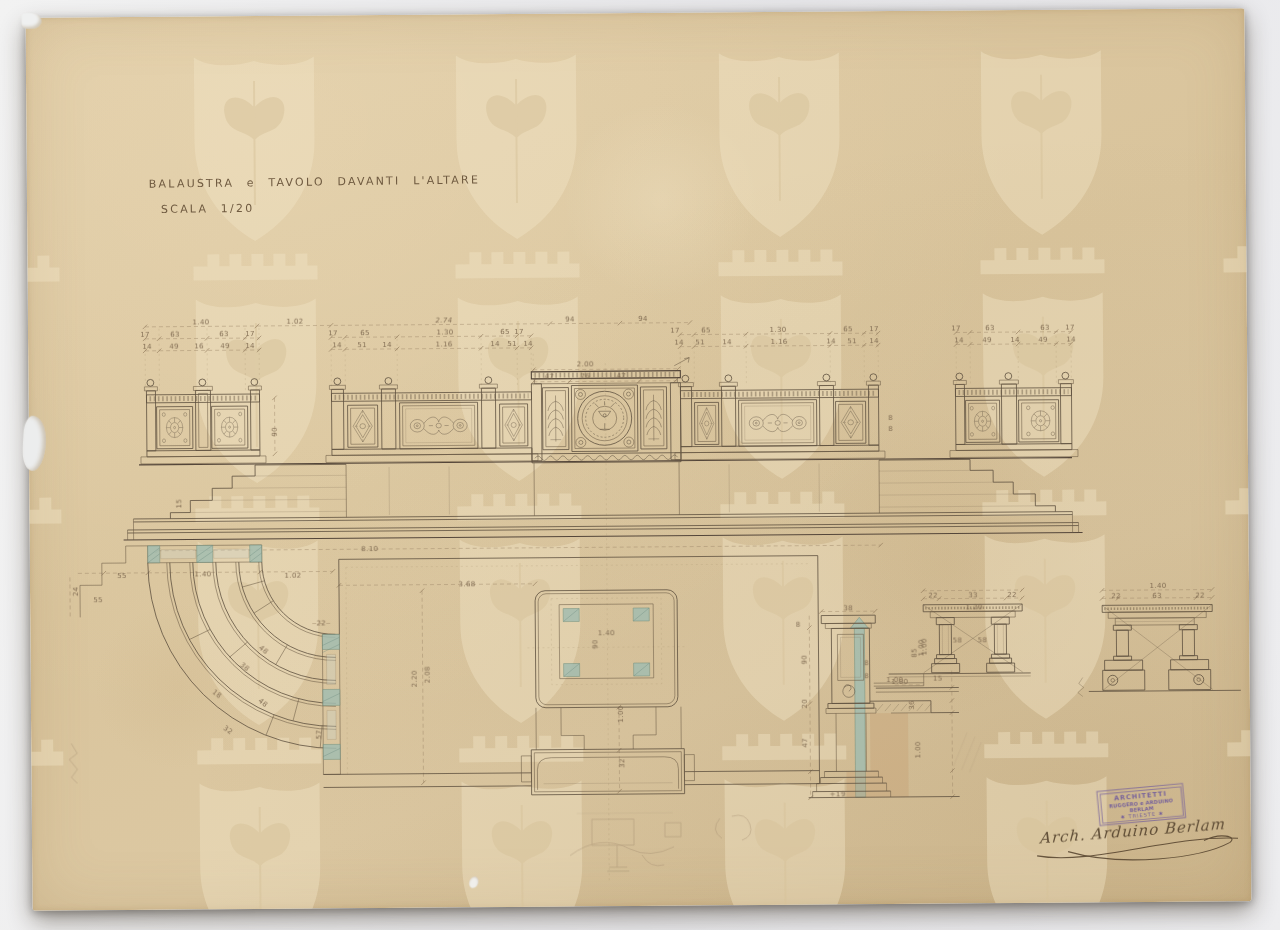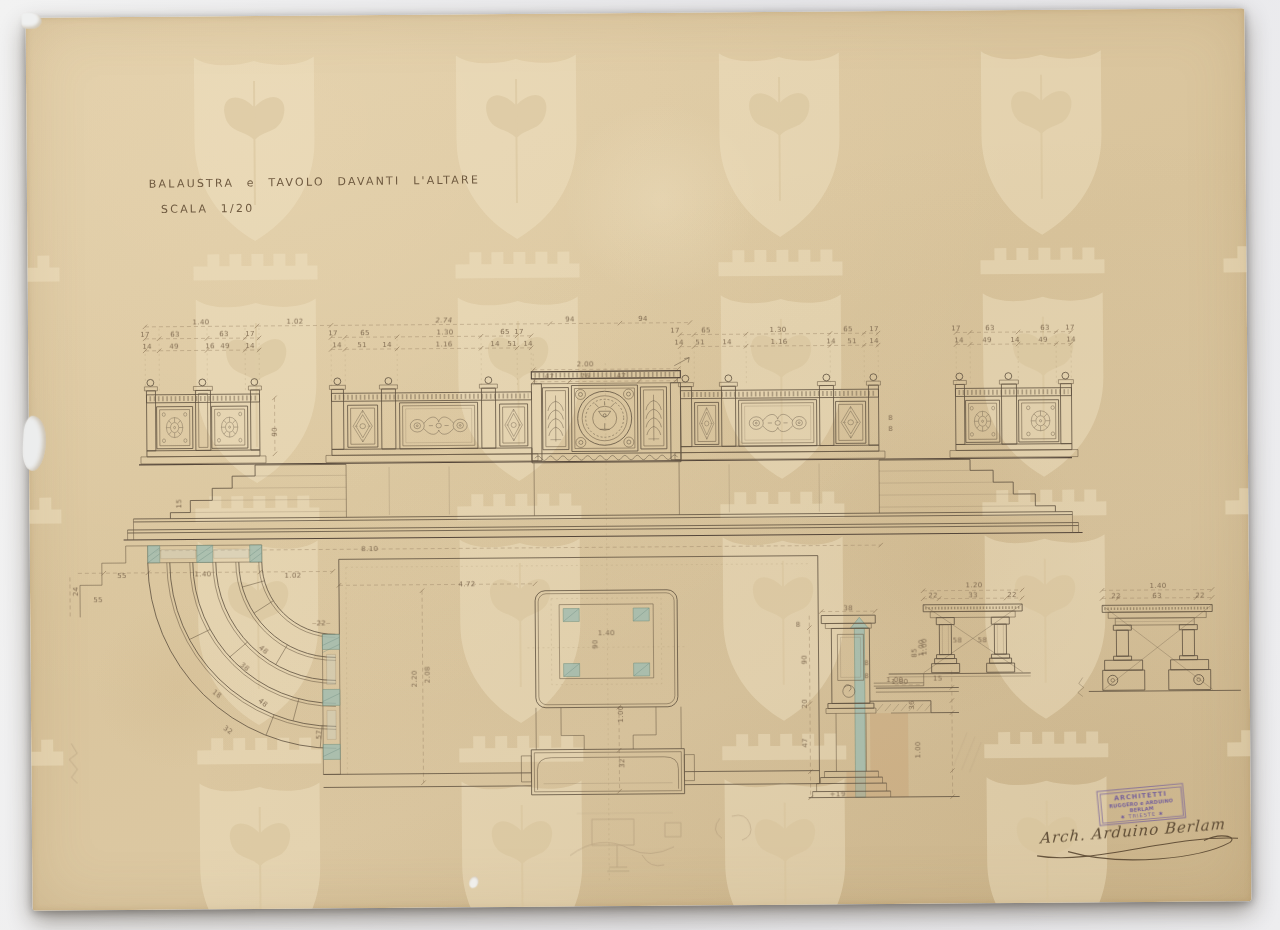--- a/index.html
+++ b/index.html
@@ -495,21 +495,21 @@
         <span class="dim-label" style="left: 678px; top: 318px; transform: translate(-50%, -50%);">65</span>
         <span class="dim-label" style="left: 750px; top: 318px; transform: translate(-50%, -50%);">1.30</span>
         <span class="dim-label" style="left: 820px; top: 318px; transform: translate(-50%, -50%);">65</span>
         <span class="dim-label" style="left: 846px; top: 318px; transform: translate(-50%, -50%);">17</span>
         <span class="dim-label" style="left: 928px; top: 318px; transform: translate(-50%, -50%);">17</span>
         <span class="dim-label" style="left: 962px; top: 318px; transform: translate(-50%, -50%);">63</span>
         <span class="dim-label" style="left: 1017px; top: 318px; transform: translate(-50%, -50%);">63</span>
         <span class="dim-label" style="left: 1042px; top: 318px; transform: translate(-50%, -50%);">17</span>
         <span class="dim-label" style="left: 119px; top: 330px; transform: translate(-50%, -50%);">14</span>
         <span class="dim-label" style="left: 146px; top: 330px; transform: translate(-50%, -50%);">49</span>
-        <span class="dim-label" style="left: 182px; top: 330px; transform: translate(-50%, -50%);">16</span>
+        <span class="dim-label" style="left: 171px; top: 330px; transform: translate(-50%, -50%);">16</span>
         <span class="dim-label" style="left: 197px; top: 330px; transform: translate(-50%, -50%);">49</span>
         <span class="dim-label" style="left: 222px; top: 330px; transform: translate(-50%, -50%);">14</span>
         <span class="dim-label" style="left: 309px; top: 330px; transform: translate(-50%, -50%);">14</span>
         <span class="dim-label" style="left: 334px; top: 330px; transform: translate(-50%, -50%);">51</span>
         <span class="dim-label" style="left: 359px; top: 330px; transform: translate(-50%, -50%);">14</span>
         <span class="dim-label" style="left: 416px; top: 330px; transform: translate(-50%, -50%);">1.16</span>
         <span class="dim-label" style="left: 467px; top: 330px; transform: translate(-50%, -50%);">14</span>
         <span class="dim-label" style="left: 484px; top: 330px; transform: translate(-50%, -50%);">51</span>
         <span class="dim-label" style="left: 500px; top: 330px; transform: translate(-50%, -50%);">14</span>
         <span class="dim-label" style="left: 651px; top: 330px; transform: translate(-50%, -50%);">14</span>
@@ -538,40 +538,40 @@
         <span class="dim-label" style="left: 46px; top: 574px; transform: translate(-50%, -50%) rotate(-90deg);">24</span>
         <span class="dim-label" style="left: 173px; top: 558px; transform: translate(-50%, -50%);">1.40</span>
         <span class="dim-label" style="left: 263px; top: 560px; transform: translate(-50%, -50%);">1.02</span>
         <span class="dim-label" style="left: 291px; top: 608px; transform: translate(-50%, -50%);">22</span>
         <span class="dim-label" style="left: 233px; top: 634px; transform: translate(-50%, -50%) rotate(40deg);">48</span>
         <span class="dim-label" style="left: 214px; top: 651px; transform: translate(-50%, -50%) rotate(40deg);">38</span>
         <span class="dim-label" style="left: 186px; top: 678px; transform: translate(-50%, -50%) rotate(38deg);">18</span>
         <span class="dim-label" style="left: 197px; top: 714px; transform: translate(-50%, -50%) rotate(35deg);">32</span>
         <span class="dim-label" style="left: 232px; top: 687px; transform: translate(-50%, -50%) rotate(40deg);">48</span>
         <span class="dim-label" style="left: 288px; top: 719px; transform: translate(-50%, -50%) rotate(-90deg);">57</span>
-        <span class="dim-label" style="left: 437px; top: 570px; transform: translate(-50%, -50%);">4.72</span>
+        <span class="dim-label" style="left: 437px; top: 570px; transform: translate(-50%, -50%);">3.68</span>
         <span class="dim-label" style="left: 384px; top: 664px; transform: translate(-50%, -50%) rotate(-90deg);">2.20</span>
         <span class="dim-label" style="left: 397px; top: 660px; transform: translate(-50%, -50%) rotate(-90deg);">2.08</span>
         <span class="dim-label" style="left: 576px; top: 620px; transform: translate(-50%, -50%);">1.40</span>
         <span class="dim-label" style="left: 565px; top: 631px; transform: translate(-50%, -50%) rotate(-90deg);">90</span>
         <span class="dim-label" style="left: 590px; top: 701px; transform: translate(-50%, -50%) rotate(-90deg);">1.00</span>
         <span class="dim-label" style="left: 591px; top: 750px; transform: translate(-50%, -50%) rotate(-90deg);">32</span>
         <span class="dim-label" style="left: 818px; top: 597px; transform: translate(-50%, -50%);">38</span>
         <span class="dim-label" style="left: 768px; top: 613px; transform: translate(-50%, -50%);">8</span>
         <span class="dim-label" style="left: 774px; top: 648px; transform: translate(-50%, -50%) rotate(-90deg);">90</span>
         <span class="dim-label" style="left: 774px; top: 692px; transform: translate(-50%, -50%) rotate(-90deg);">20</span>
         <span class="dim-label" style="left: 774px; top: 731px; transform: translate(-50%, -50%) rotate(-90deg);">47</span>
         <span class="dim-label" style="left: 836px; top: 652px; transform: translate(-50%, -50%);">8</span>
         <span class="dim-label" style="left: 836px; top: 665px; transform: translate(-50%, -50%);">8</span>
         <span class="dim-label" style="left: 869px; top: 671px; transform: translate(-50%, -50%);">1.00</span>
         <span class="dim-label" style="left: 881px; top: 694px; transform: translate(-50%, -50%) rotate(-90deg);">36</span>
         <span class="dim-label" style="left: 891px; top: 637px; transform: translate(-50%, -50%) rotate(-90deg);">1.00</span>
         <span class="dim-label" style="left: 887px; top: 739px; transform: translate(-50%, -50%) rotate(-90deg);">1.00</span>
         <span class="dim-label" style="left: 806px; top: 783px; transform: translate(-50%, -50%);">+19</span>
-        <span class="dim-label" style="left: 944px; top: 575px; transform: translate(-50%, -50%);">1.20</span>
+        <span class="dim-label" style="left: 944px; top: 597px; transform: translate(-50%, -50%);">1.20</span>
         <span class="dim-label" style="left: 903px; top: 585px; transform: translate(-50%, -50%);">22</span>
         <span class="dim-label" style="left: 943px; top: 585px; transform: translate(-50%, -50%);">33</span>
         <span class="dim-label" style="left: 982px; top: 585px; transform: translate(-50%, -50%);">22</span>
         <span class="dim-label" style="left: 927px; top: 630px; transform: translate(-50%, -50%);">58</span>
         <span class="dim-label" style="left: 952px; top: 630px; transform: translate(-50%, -50%);">58</span>
         <span class="dim-label" style="left: 884px; top: 642px; transform: translate(-50%, -50%) rotate(-90deg);">85</span>
         <span class="dim-label" style="left: 894px; top: 636px; transform: translate(-50%, -50%) rotate(-90deg);">1.00</span>
         <span class="dim-label" style="left: 864px; top: 669px; transform: translate(-50%, -50%);">1.00</span>
         <span class="dim-label" style="left: 907px; top: 668px; transform: translate(-50%, -50%);">15</span>
         <span class="dim-label" style="left: 1128px; top: 577px; transform: translate(-50%, -50%);">1.40</span>

